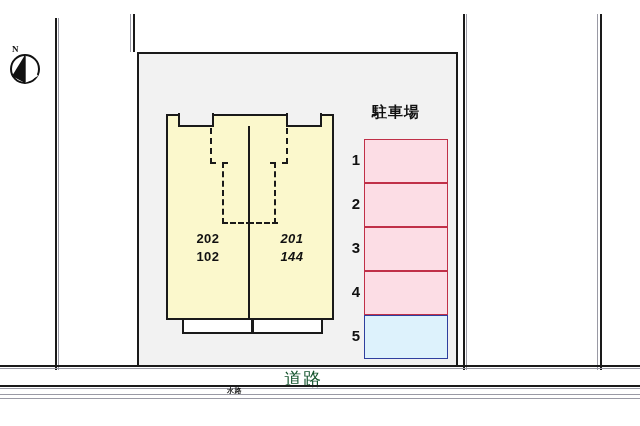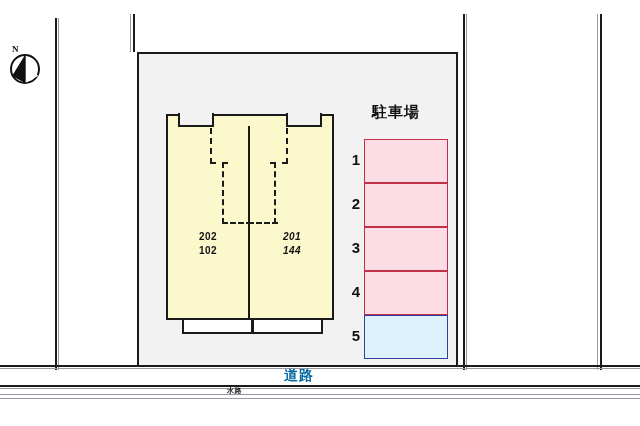--- a/index.html
+++ b/index.html
@@ -118,21 +118,21 @@
     position: absolute;
     border-left: 2px dashed #1a1a1a;
     border-bottom: 2px dashed #1a1a1a;
     border-right: 2px dashed #1a1a1a;
     box-sizing: border-box;
   }
 
   .unit-label {
     position: absolute;
     text-align: center;
-    font-size: 10px;
+    font-size: 13px;
     font-weight: bold;
     color: #111;
     line-height: 1.35;
     letter-spacing: 0.5px;
     font-family: "Liberation Sans", sans-serif;
   }
 
   
   .entry {
     position: absolute;
@@ -169,23 +169,23 @@
   }
 
   
   .road-band {
     position: absolute;
     left: 0;
     width: 640px;
   }
   .road-label {
     position: absolute;
-    font-size: 14px;
-    font-weight: bold;
-    color: #0369a1;
+    font-size: 18px;
+    font-weight: normal;
+    color: #14532d;
     letter-spacing: 1px;
     font-family: "Liberation Sans", "DejaVu Sans", sans-serif;
   }
   .water-label {
     position: absolute;
     font-size: 7px;
     font-weight: bold;
     color: #111;
     letter-spacing: 0.5px;
     font-family: "Liberation Sans", "DejaVu Sans", sans-serif;

